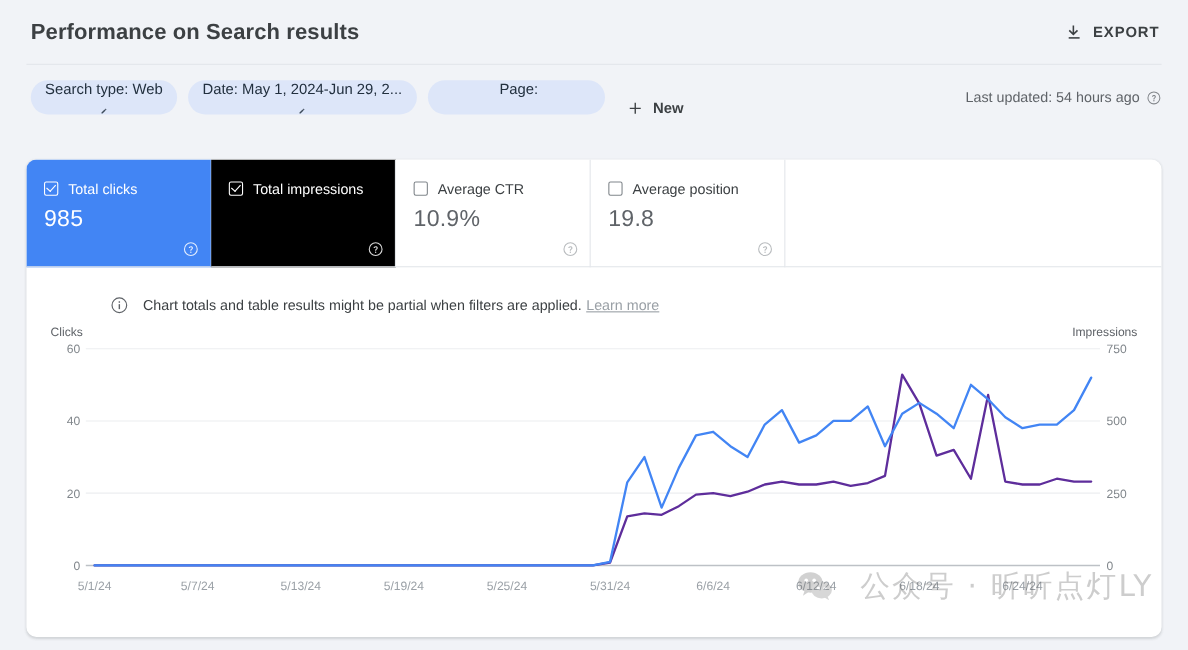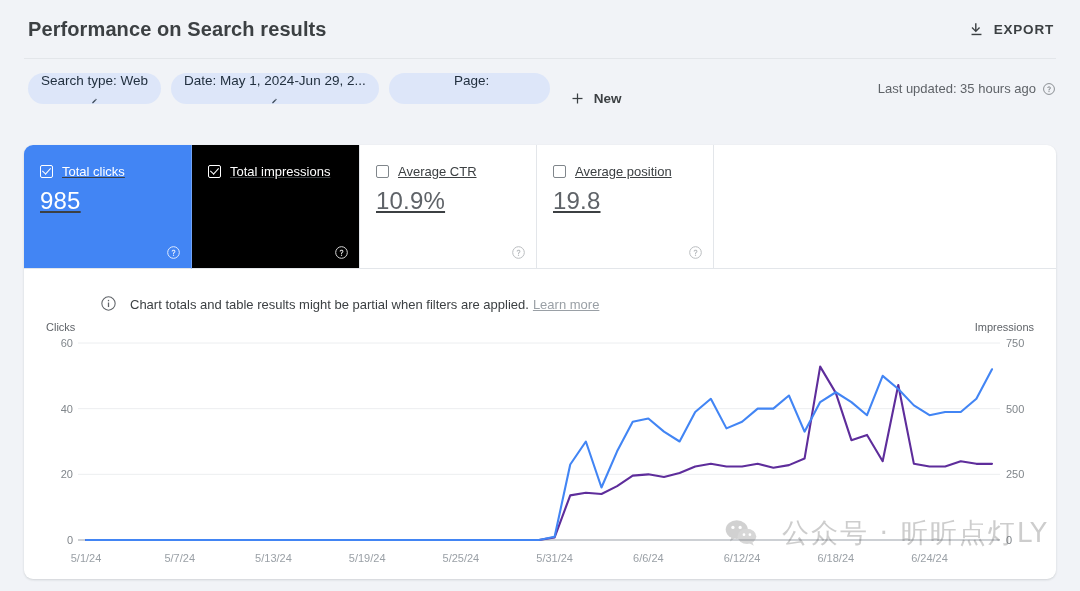--- a/index.html
+++ b/index.html
@@ -105,21 +105,21 @@
   .panel {
     position: absolute;
     left: 24px; top: 145px; right: 24px; bottom: 12px;
     background: #fff;
     border-radius: 9px;
     box-shadow: 0 1px 2px rgba(60,64,67,.12), 0 1px 3px rgba(60,64,67,.06);
     overflow: hidden;
   }
 
   
-  .metrics { display: flex; height: 124px; text-decoration: underline; }
+  .metrics { display: flex; height: 98px; }
   .metric {
     position: relative;
     width: 168px;
     padding: 19px 16px 0 16px;
     border-right: 1px solid #e3e6ea;
     border-bottom: 1px solid #e3e6ea;
     cursor: pointer;
     overflow: hidden;
   }
   .metric.active-clicks { background: #4285f4; border-right-color: rgba(255,255,255,.25); }
@@ -133,21 +133,21 @@
   }
   .metric.active-clicks .cbox, .metric.active-impr .cbox { border-color: #fff; }
   .cbox.checked::after {
     content:""; position:absolute; left: 3px; top: 0px;
     width: 4px; height: 7px; border: solid #fff;
     border-width: 0 1.8px 1.8px 0; transform: rotate(42deg);
   }
   .metric-label { font-size: 13px; color: #3c4043; }
   .metric.active-clicks .metric-label, .metric.active-impr .metric-label { color: #fff; }
   .metric-value {
-    font-size: 24px; font-weight: 400; color: #5f6368;
+    font-size: 21px; font-weight: 400; color: #5f6368;
     margin-top: 8px; letter-spacing: .2px;
   }
   .metric.active-clicks .metric-value, .metric.active-impr .metric-value { color: #fff; }
   .metric-help {
     position: absolute; right: 10px; bottom: 8px;
     width: 15px; height: 15px; opacity: .55; cursor: pointer;
   }
   .metric.active-clicks .metric-help, .metric.active-impr .metric-help { opacity: .85; }
   .metrics-filler { flex: 1; border-bottom: 1px solid #e3e6ea; }
 
@@ -230,21 +230,21 @@
     <svg class="plus" viewBox="0 0 24 24">
       <path fill="#3c4043" d="M11 4h2v16h-2z"></path>
         <path fill="#3c4043" d="M4 11h16v2H4z"></path>
     </svg>
     <span>New</span>
   </div>
 
   <div class="filter-spacer"></div>
 
   <div class="last-updated">
-    <span>Last updated: 35 hours ago</span>
+    <span>Last updated: 54 hours ago</span>
     <svg class="q-icon" viewBox="0 0 24 24">
       <circle cx="12" cy="12" r="9.3" fill="none" stroke="#5f6368" stroke-width="1.6"></circle>
       <path fill="#5f6368" d="M11.1 14.4h1.7v-.4c0-.6.3-1 .9-1.5.8-.6 1.4-1.2 1.4-2.3 0-1.6-1.2-2.6-3-2.6-1.7 0-3 1-3.1 2.7h1.7c.1-.8.6-1.2 1.4-1.2.8 0 1.3.4 1.3 1.1 0 .6-.4.9-1 1.4-.8.6-1.2 1.1-1.2 2.1v.7zm.9 3.1c.6 0 1.1-.5 1.1-1.1s-.5-1.1-1.1-1.1-1.1.5-1.1 1.1.5 1.1 1.1 1.1z"></path>
     </svg>
   </div>
 </div>
 
 <div class="panel">
 
   <div class="metrics">

